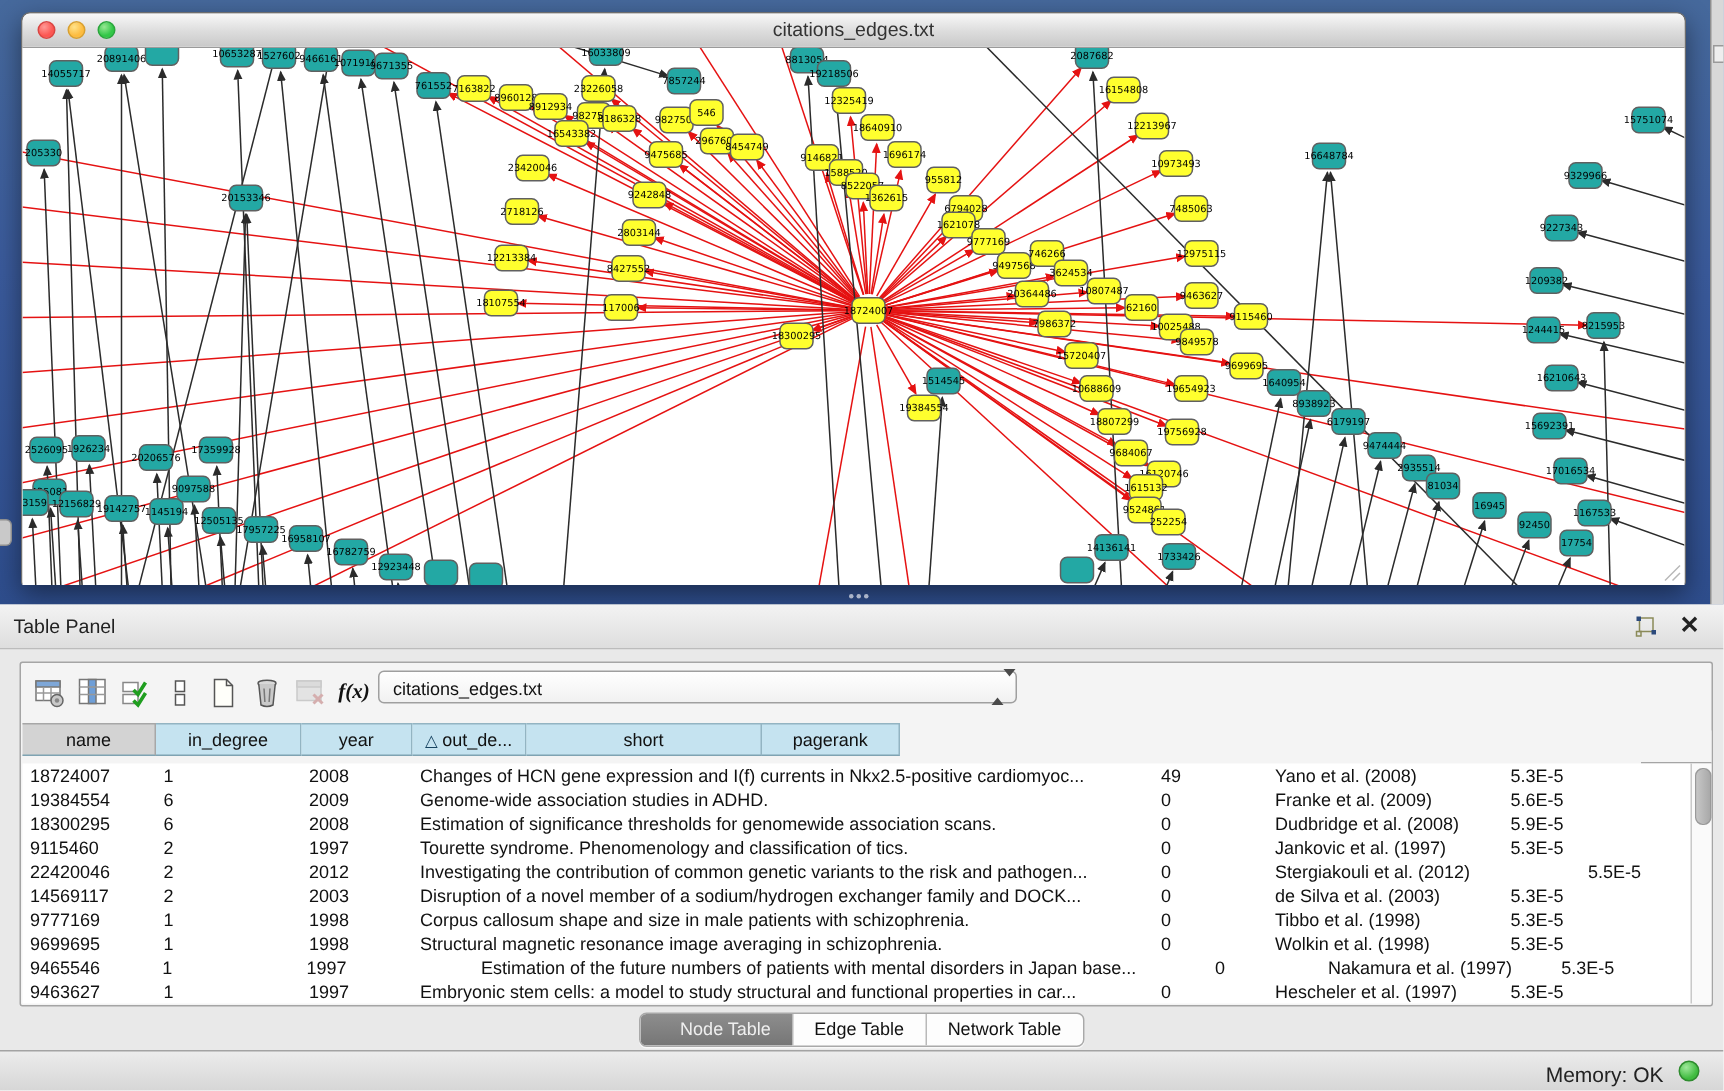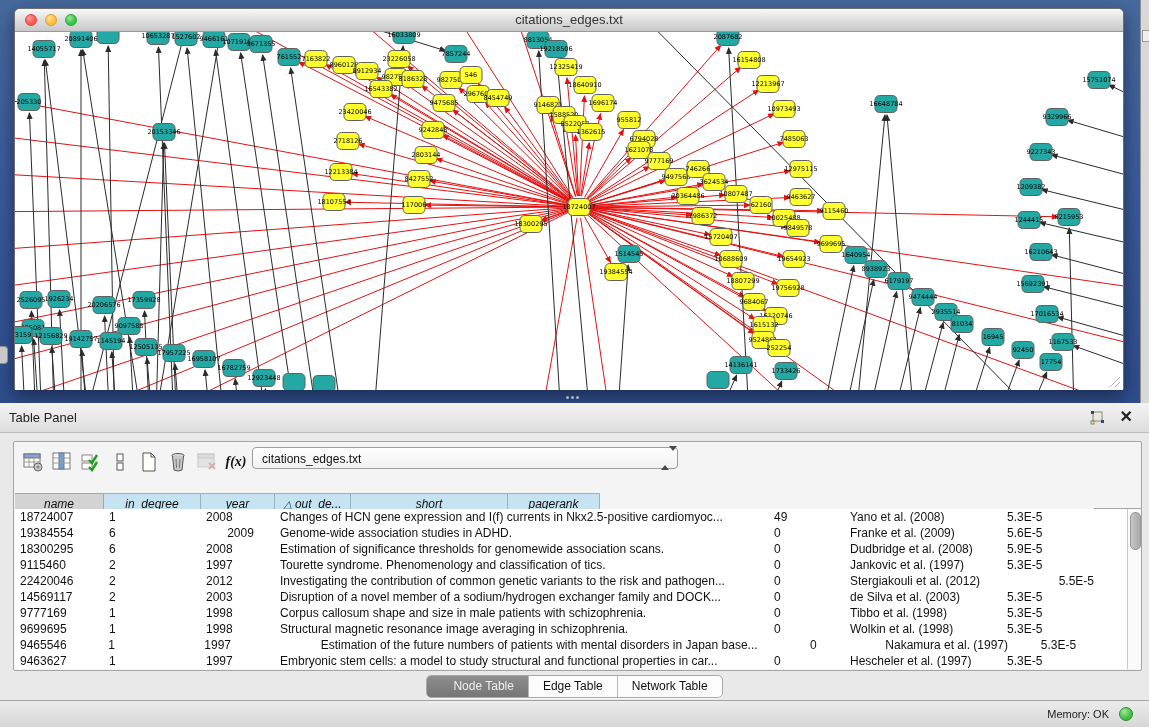--- a/index.html
+++ b/index.html
@@ -43,21 +43,21 @@
   .tbtn{width:26px;height:26px;margin-right:3px;display:flex;align-items:center;justify-content:center;}
   .fx{font-family:"Liberation Serif",serif;font-style:italic;font-weight:bold;font-size:14px;color:#111;}
   #combo{position:absolute;left:238px;top:5px;width:426px;height:22px;border:1px solid #9f9f9f;border-radius:4px;
          background:linear-gradient(#ffffff,#f1f1f1);box-sizing:border-box;font-size:12px;color:#111;}
   #combo .val{position:absolute;left:9px;top:4px;}
   #combo .arrows{position:absolute;right:7px;top:3px;width:9px;height:16px;}
   #combo .arrows .up{width:0;height:0;border-left:4px solid transparent;border-right:4px solid transparent;
         border-bottom:5px solid #4a4a4a;margin-bottom:3px;}
   #combo .arrows .dn{width:0;height:0;border-left:4px solid transparent;border-right:4px solid transparent;
         border-top:5px solid #4a4a4a;}
-  #thead{position:absolute;left:1px;top:51px;height:22px;display:flex;font-style:italic;}
+  #thead{position:absolute;left:1px;top:40px;height:22px;display:flex;}
   .th{box-sizing:border-box;border-right:1px solid #93b4c2;border-top:1px solid #93b4c2;border-bottom:1px solid #7fa3b2;
       background:#c5e3f0;font-size:12px;color:#111;text-align:center;line-height:20px;
       overflow:hidden;white-space:nowrap;}
   .th.selected{background:#d3d3d3;border-right-color:#a7a7a7;border-top-color:#a7a7a7;}
   .th .sort{color:#16425f;margin-right:3px;font-size:11px;}
   #tbody{position:absolute;left:1px;top:67px;width:1112px;height:160px;background:#fff;}
   .tr{display:flex;height:16px;line-height:16px;}
   .td{box-sizing:border-box;padding-left:5px;font-size:12px;color:#111;
       overflow:hidden;white-space:nowrap;}
   #vscroll{position:absolute;left:1113px;top:67px;width:14px;height:160px;background:#fafafa;
@@ -69,21 +69,21 @@
   #tabs{position:absolute;left:0;top:242px;width:1149px;text-align:center;}
   #tabs .seg{display:inline-flex;border:1px solid #a9a9a9;border-radius:5px;overflow:hidden;
              background:#fdfdfd;box-shadow:0 1px 0 rgba(255,255,255,.7);}
   #tabs button{border:none;margin:0;padding:3px 14px;font-size:12px;font-family:inherit;background:transparent;
                color:#111;border-right:1px solid #b9b9b9;height:21px;line-height:15px;}
   #tabs button:last-child{border-right:none;}
   #tabs button.active{background:linear-gradient(#8d8d8d,#767676);color:#efefef;padding-left:26px;}
   
   #status-bar{position:absolute;left:0;top:700px;width:1149px;height:27px;
               background:linear-gradient(#ececec,#d6d6d6);border-top:1px solid #a3a3a3;box-sizing:border-box;}
-  #status-bar .mem{position:absolute;right:40px;top:7px;font-size:11px;color:#222;}
+  #status-bar .mem{position:absolute;right:40px;top:7px;font-size:14px;color:#222;}
   #status-bar .dot{position:absolute;right:16px;top:6px;width:14px;height:14px;border-radius:50%;
                    background:radial-gradient(circle at 35% 30%,#9fe89b,#3fbb3f 65%);border:1px solid #2f8c2f;box-sizing:border-box;}
   svg text.nl{font-family:"DejaVu Sans",sans-serif;font-size:6.5px;fill:#000;}
 </style>
 </head>
 <body>
 
 <div id="desktop">
   <div id="net-window">
     <div id="titlebar">
@@ -592,21 +592,21 @@
           <div class="td" style="width: 97px;">1</div>
           <div class="td" style="width: 74px;">2008</div>
           <div class="td" style="width: 494px;">Changes of HCN gene expression and I(f) currents in Nkx2.5-positive cardiomyoc...</div>
           <div class="td" style="width: 76px;">49</div>
           <div class="td" style="width: 157px;">Yano et al. (2008)</div>
           <div class="td" style="width: 92px;">5.3E-5</div>
         </div>
         <div class="tr">
           <div class="td" style="width: 89px;">19384554</div>
           <div class="td" style="width: 97px;">6</div>
-          <div class="td" style="width: 74px; text-align: center;">2009</div>
+          <div class="td" style="width: 74px;">2009</div>
           <div class="td" style="width: 494px;">Genome-wide association studies in ADHD.</div>
           <div class="td" style="width: 76px;">0</div>
           <div class="td" style="width: 157px;">Franke et al. (2009)</div>
           <div class="td" style="width: 92px;">5.6E-5</div>
         </div>
         <div class="tr">
           <div class="td" style="width: 89px;">18300295</div>
           <div class="td" style="width: 97px;">6</div>
           <div class="td" style="width: 74px;">2008</div>
           <div class="td" style="width: 494px;">Estimation of significance thresholds for genomewide association scans.</div>

